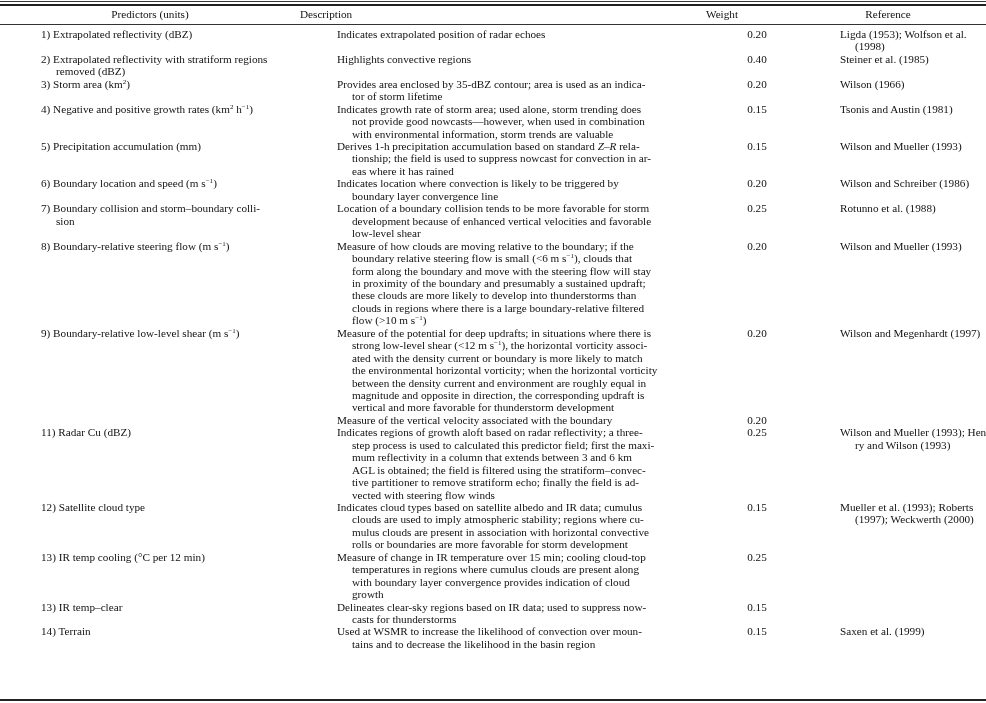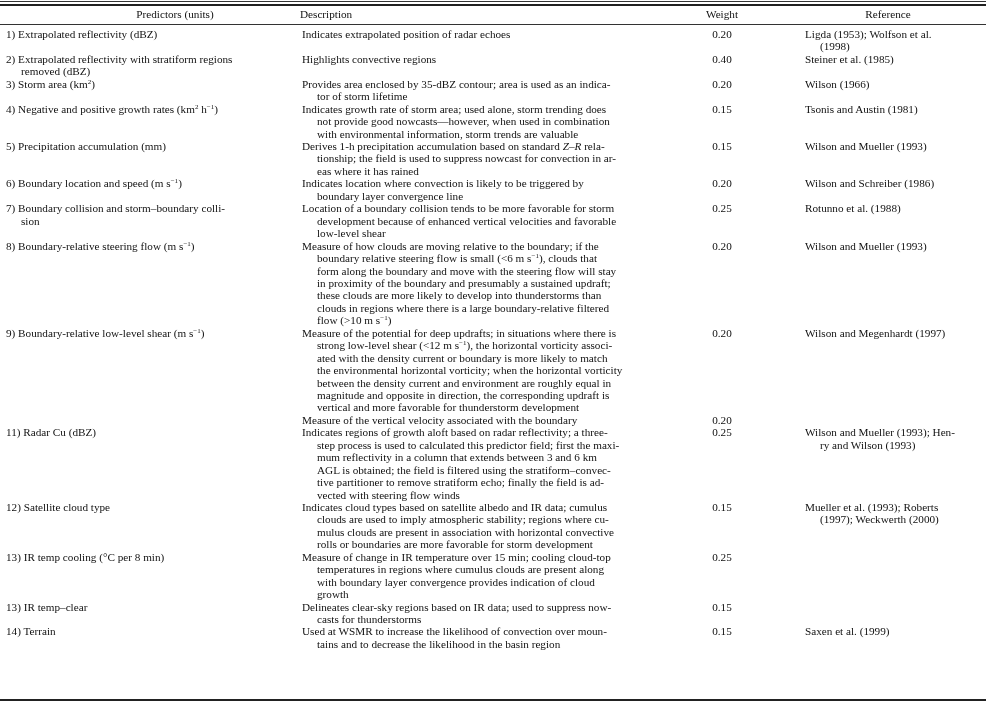--- a/index.html
+++ b/index.html
@@ -4,26 +4,26 @@
 <style>
   html, body { margin: 0; padding: 0; background: #ffffff; }
   body { width: 986px; height: 703px; overflow: hidden; position: relative;
          font-family: "Liberation Serif", "DejaVu Serif", serif; color: #111; font-size: 11.2px; }
   .rule-top1 { position: absolute; left: 0; top: 1px; width: 986px; height: 1px; background: #333; }
   .rule-top2 { position: absolute; left: 0; top: 4px; width: 986px; height: 2px; background: #222; }
   .rule-head { position: absolute; left: 0; top: 24px; width: 986px; height: 1px; background: #333; }
   .rule-bottom { position: absolute; left: 0; top: 699px; width: 986px; height: 2px; background: #222; }
   .header { position: absolute; top: 8px; left: 0; width: 986px; height: 14px; }
   .header span { position: absolute; top: 0; white-space: nowrap; }
-  .h-pred { left: 0; width: 300px; text-align: center; padding-left: 25px; }
+  .h-pred { left: 0; width: 300px; text-align: center; }
   .h-desc { left: 300px; width: 402px; text-align: left; }
   .h-weight { left: 680px; width: 84px; text-align: center; }
   .h-ref { left: 790px; width: 196px; text-align: center; }
   #rows { position: absolute; top: 28px; left: 0; width: 986px; }
-  .row { position: relative; width: 844px; }
+  .row { position: relative; width: 844px; margin-left: 35px; }
   .cell { position: absolute; top: 0; line-height: 12.45px; }
   .c-pred { left: 6px; width: 280px; }
   .c-desc { left: 302px; width: 395px; }
   .c-weight { left: 700px; width: 44px; text-align: center; }
   .c-ref { left: 805px; width: 180px; }
   .line { white-space: nowrap; display: block; }
   .line.indent { padding-left: 15px; }
   sup { font-size: 7px; vertical-align: 4px; line-height: 0; }
   i { font-style: italic; }
 </style>
@@ -210,21 +210,21 @@
         <span class="line indent">rolls or boundaries are more favorable for storm development</span>
       </div>
       <div class="cell c-weight">0.15</div>
       <div class="cell c-ref">
         <span class="line">Mueller et al. (1993); Roberts</span>
         <span class="line indent">(1997); Weckwerth (2000)</span>
       </div>
     </div>
     <div class="row" style="height: 49.8px;">
       <div class="cell c-pred">
-        <span class="line">13) IR temp cooling (°C per 8 min)</span>
+        <span class="line">13) IR temp cooling (°C per 12 min)</span>
       </div>
       <div class="cell c-desc">
         <span class="line">Measure of change in IR temperature over 15 min; cooling cloud-top</span>
         <span class="line indent">temperatures in regions where cumulus clouds are present along</span>
         <span class="line indent">with boundary layer convergence provides indication of cloud</span>
         <span class="line indent">growth</span>
       </div>
       <div class="cell c-weight">0.25</div>
       <div class="cell c-ref"></div>
     </div>

